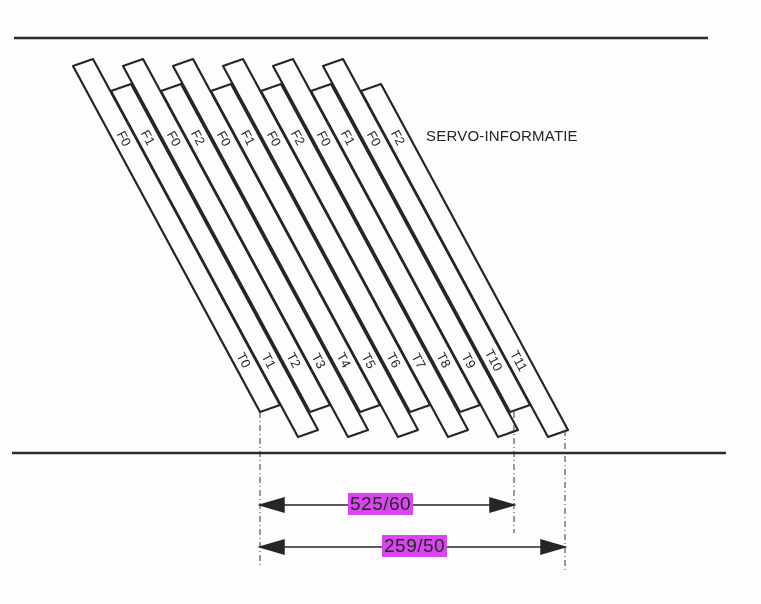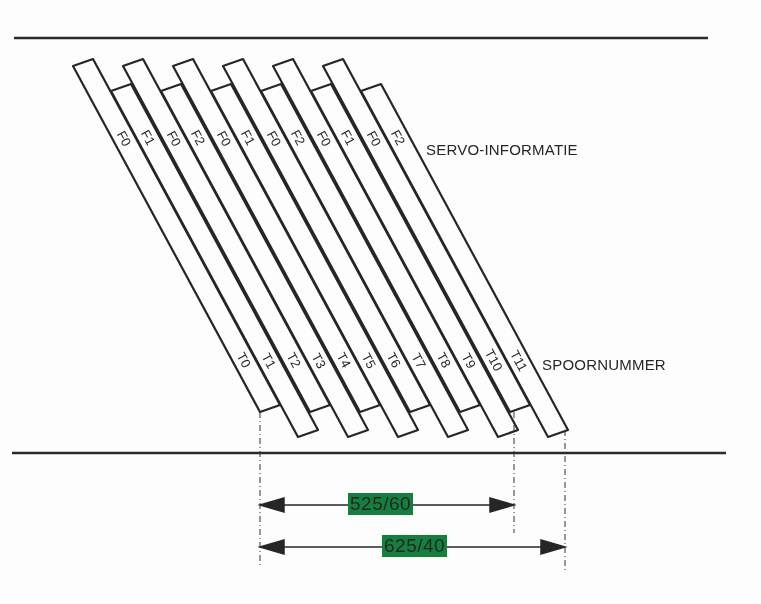--- a/index.html
+++ b/index.html
@@ -1,19 +1,19 @@
 <!DOCTYPE html>
 <html><head>
 <meta charset="utf-8">
 <style>
   html, body { margin:0; padding:0; background:#ffffff; }
   #root { position:relative; width:761px; height:604px; background:#fdfdfd; overflow:hidden; font-family:"Liberation Sans", sans-serif; }
   svg { position:absolute; left:0; top:0; }
   .label { position:absolute; font-family:"Liberation Sans", sans-serif; color:#262626; font-size:15px; letter-spacing:0.2px; white-space:nowrap; }
-  .dim { font-size:19px; letter-spacing:0.5px; background:#15803d; padding:0 2px; }
+  .dim { font-size:19px; letter-spacing:0.5px; background:#d946ef; padding:0 2px; }
 </style>
 </head>
 <body>
 
 <div id="root">
   <svg id="svg" width="761" height="604" viewBox="0 0 761 604">
     <line x1="14" y1="38" x2="708" y2="38" stroke="#2a2a2a" stroke-width="2.5"></line>
     <line x1="12" y1="453" x2="726" y2="453" stroke="#2a2a2a" stroke-width="2.5"></line>
     <g id="strips">
         <g>
@@ -87,17 +87,16 @@
       <polygon points="260,505 284,498 284,512"></polygon>
       <polygon points="514,505 490,498 490,512"></polygon>
     </g>
     <g stroke="#262626" stroke-width="1.5" fill="#262626">
       <line x1="262" y1="547" x2="563" y2="547"></line>
       <polygon points="260,547 284,540 284,554"></polygon>
       <polygon points="565,547 541,540 541,554"></polygon>
     </g>
   </svg>
 
-  <div class="label" style="left:426px; top:141px;text-align:center;">SERVO-INFORMATIE</div>
-  <div class="label" style="left:542px; top:356px;">SPOORNUMMER</div>
+  <div class="label" style="left:426px; top:127px;text-align:center;">SERVO-INFORMATIE</div>
   <div class="label dim" style="left:348px; top:493px;">525/60</div>
-  <div class="label dim" style="left:382px; top:535px;">625/40</div>
+  <div class="label dim" style="left:382px; top:535px;">259/50</div>
 </div>
 
 </body></html>

